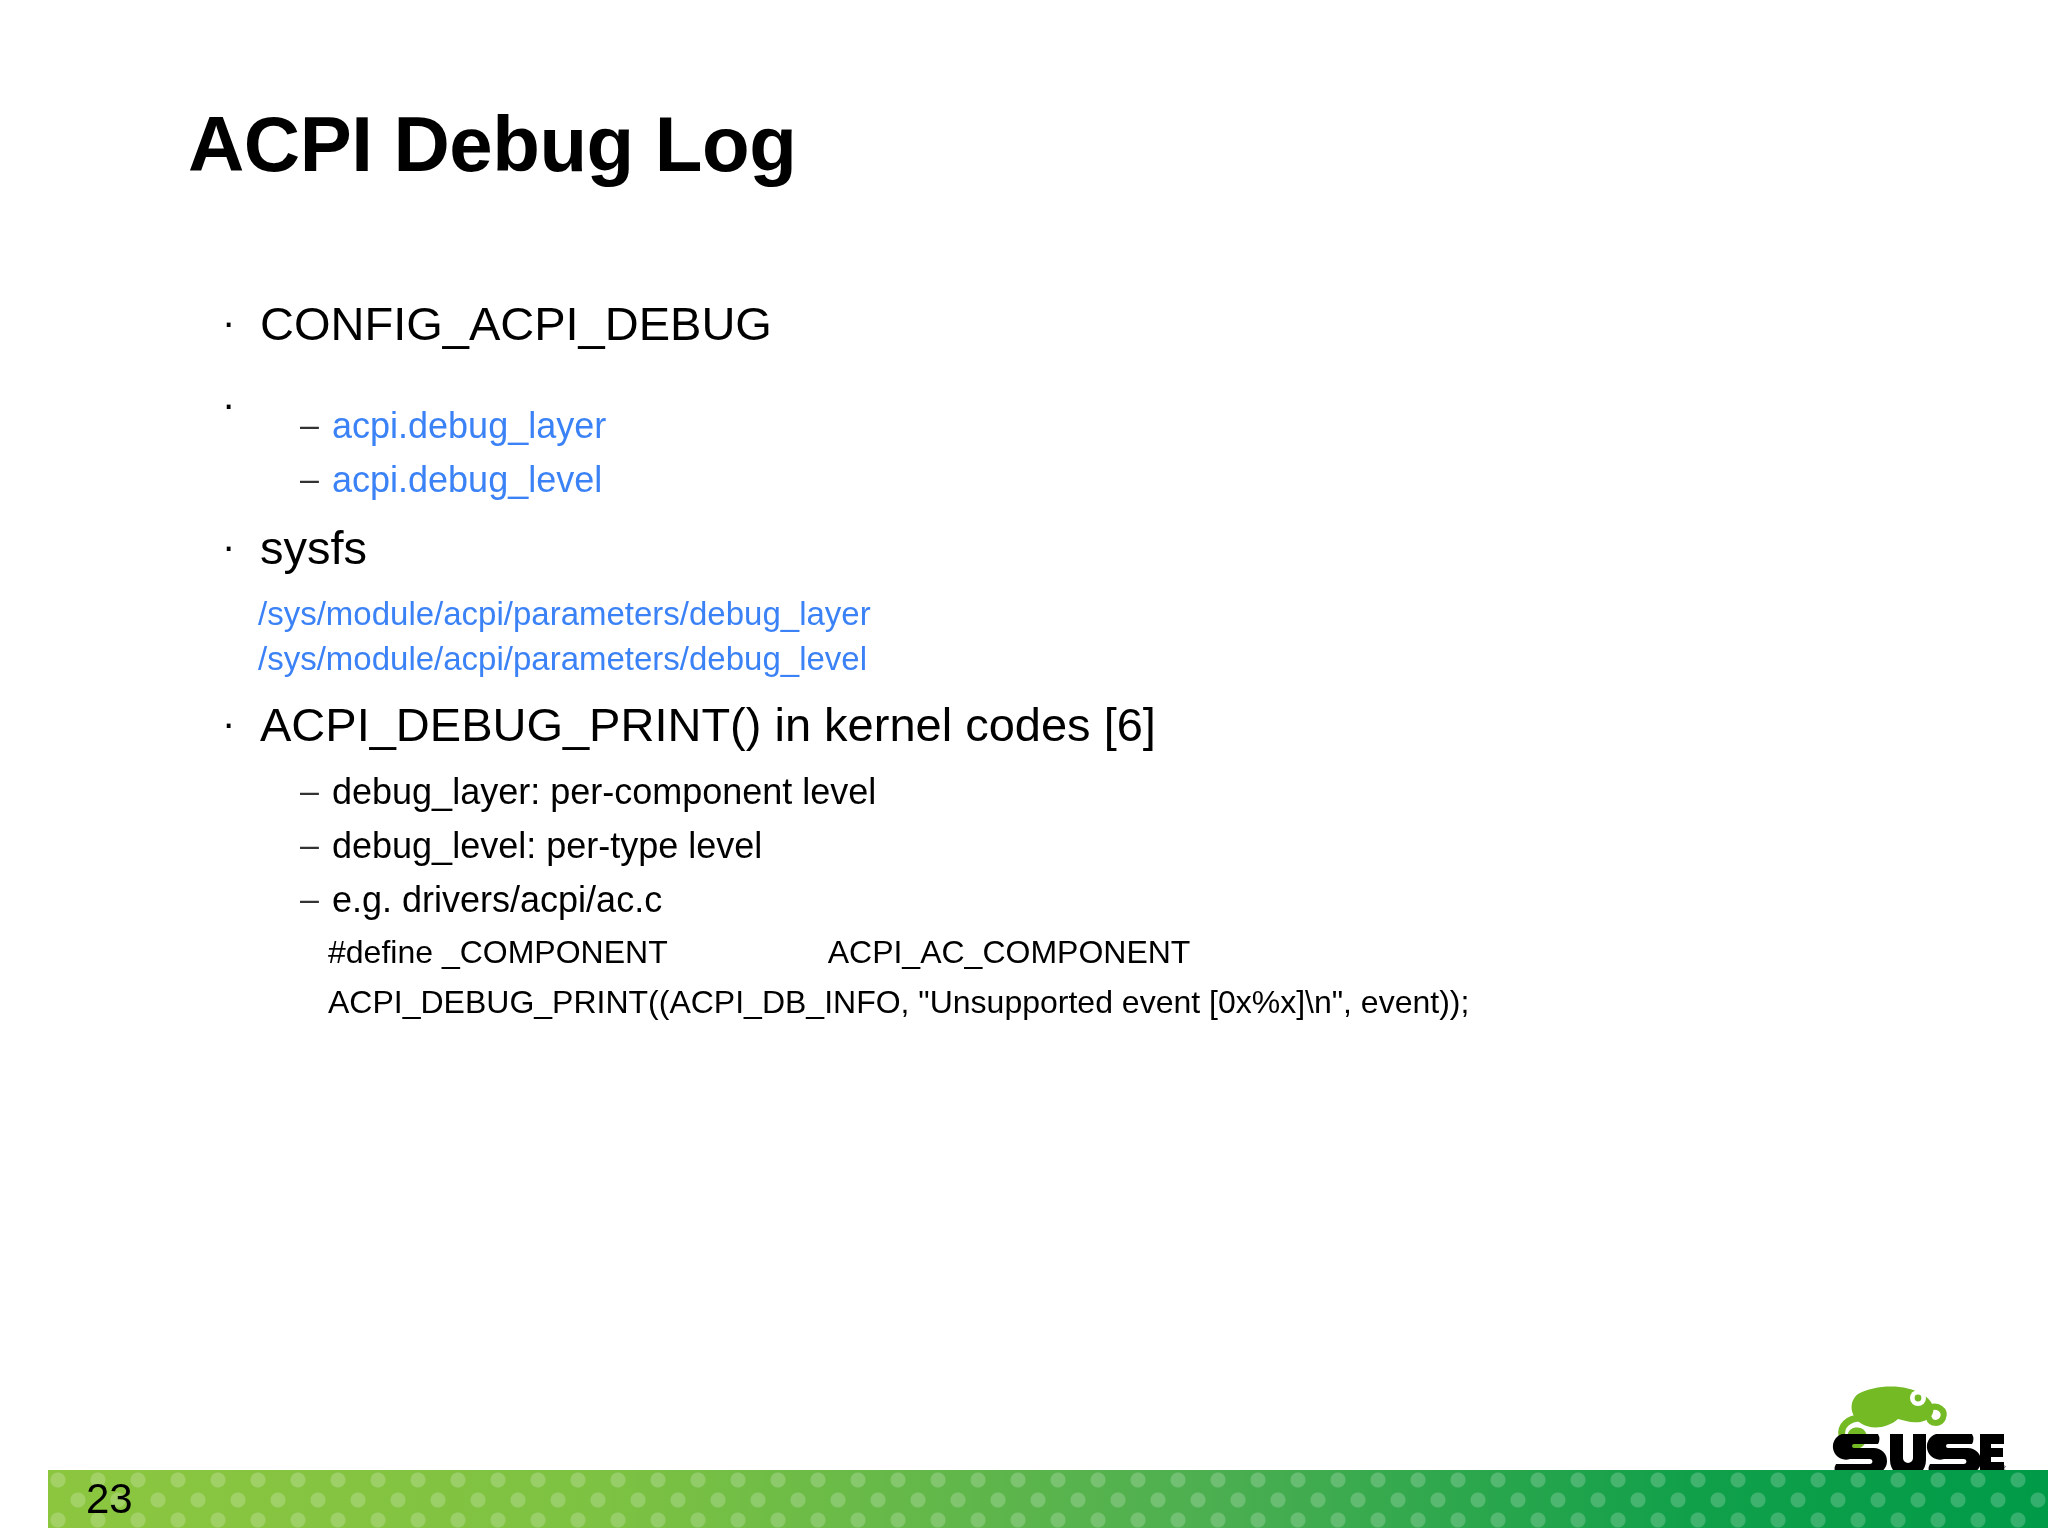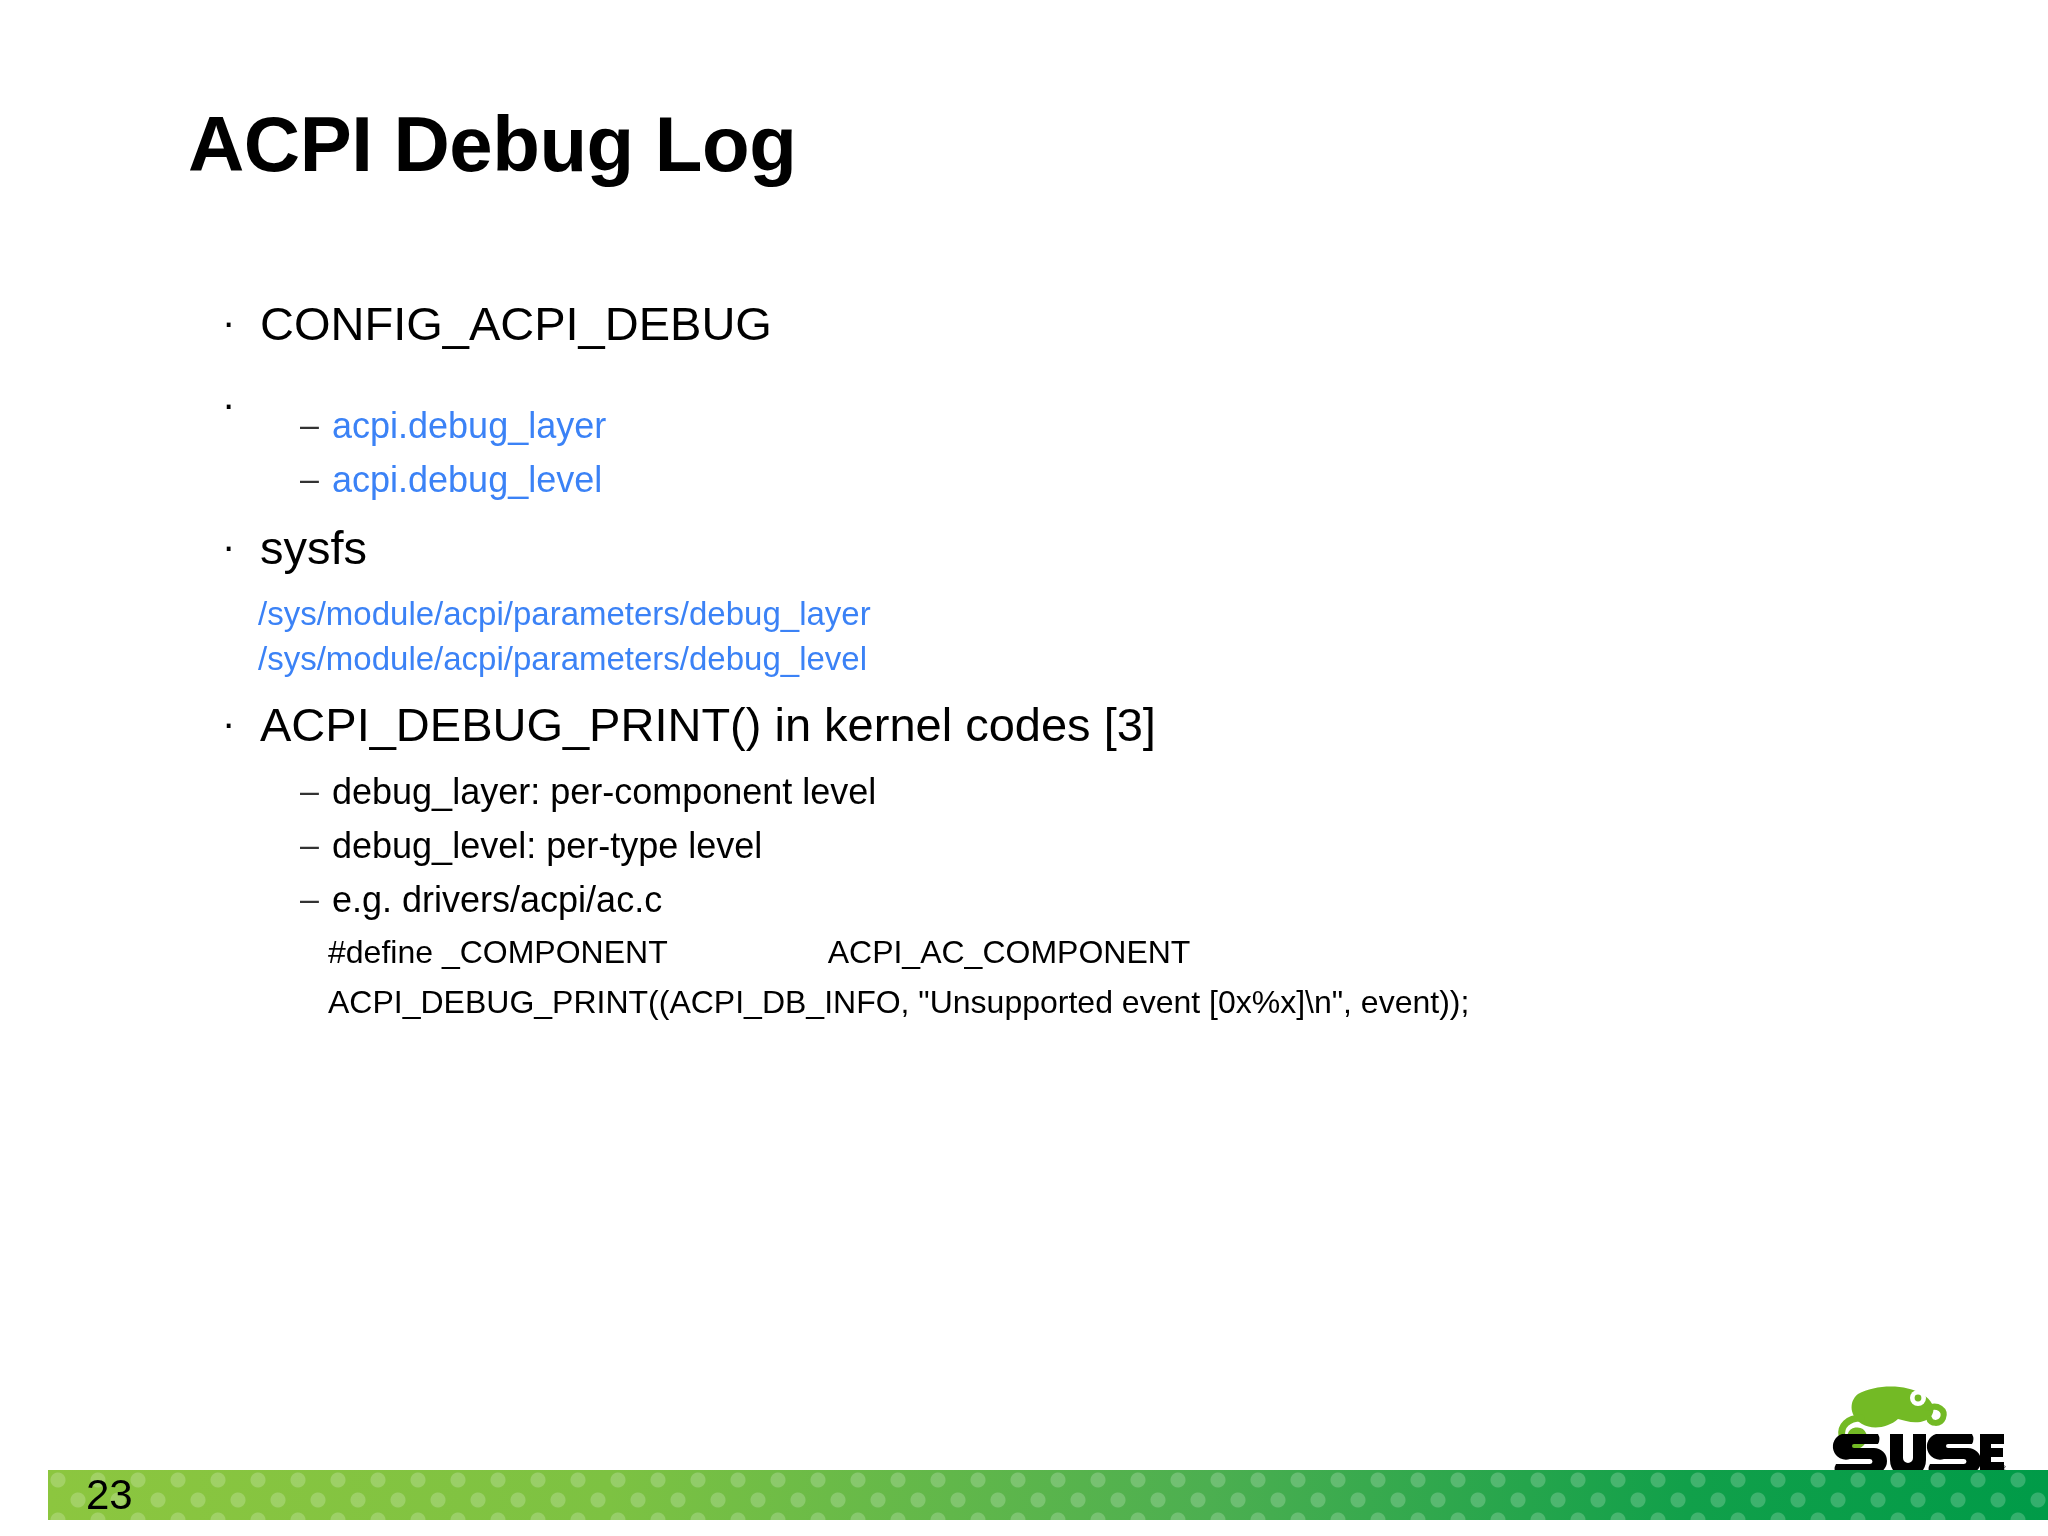--- a/index.html
+++ b/index.html
@@ -112,21 +112,21 @@
     height: 92px;
   }
   #suse-logo svg { display: block; }
 
   
   #footer-bar {
     position: absolute;
     left: 48px;
     top: 1470px;
     width: 2000px;
-    height: 50px;
+    height: 58px;
     background:
       radial-gradient(circle at 10px 10px, rgba(255,255,255,0.20) 0 7px, rgba(255,255,255,0) 8px),
       radial-gradient(circle at 30px 30px, rgba(255,255,255,0.20) 0 7px, rgba(255,255,255,0) 8px),
       linear-gradient(to right, #8cc63f 0%, #7dc242 28%, #4caf50 58%, #11a04a 82%, #009b48 100%);
     background-size: 40px 40px, 40px 40px, 100% 100%;
   }
   #page-number {
     position: absolute;
     left: 38px;
     top: 50%;
@@ -182,21 +182,21 @@
     <div class="line plain-blue blue">/sys/module/acpi/parameters/debug_layer</div>
 
     <div class="sp-xs"></div>
 
     <div class="line plain-blue blue">/sys/module/acpi/parameters/debug_level</div>
 
     <div class="sp-md"></div>
 
     <div class="line lvl1">
       <span class="bullet">·</span>
-      <span>ACPI_DEBUG_PRINT() in kernel codes [3]</span>
+      <span>ACPI_DEBUG_PRINT() in kernel codes [6]</span>
     </div>
 
     <div class="sp-md"></div>
 
     <div class="line lvl2">
       <span class="dash">–</span>
       <span>debug_layer: per-component level</span>
     </div>
 
     <div class="sp-sm"></div>

